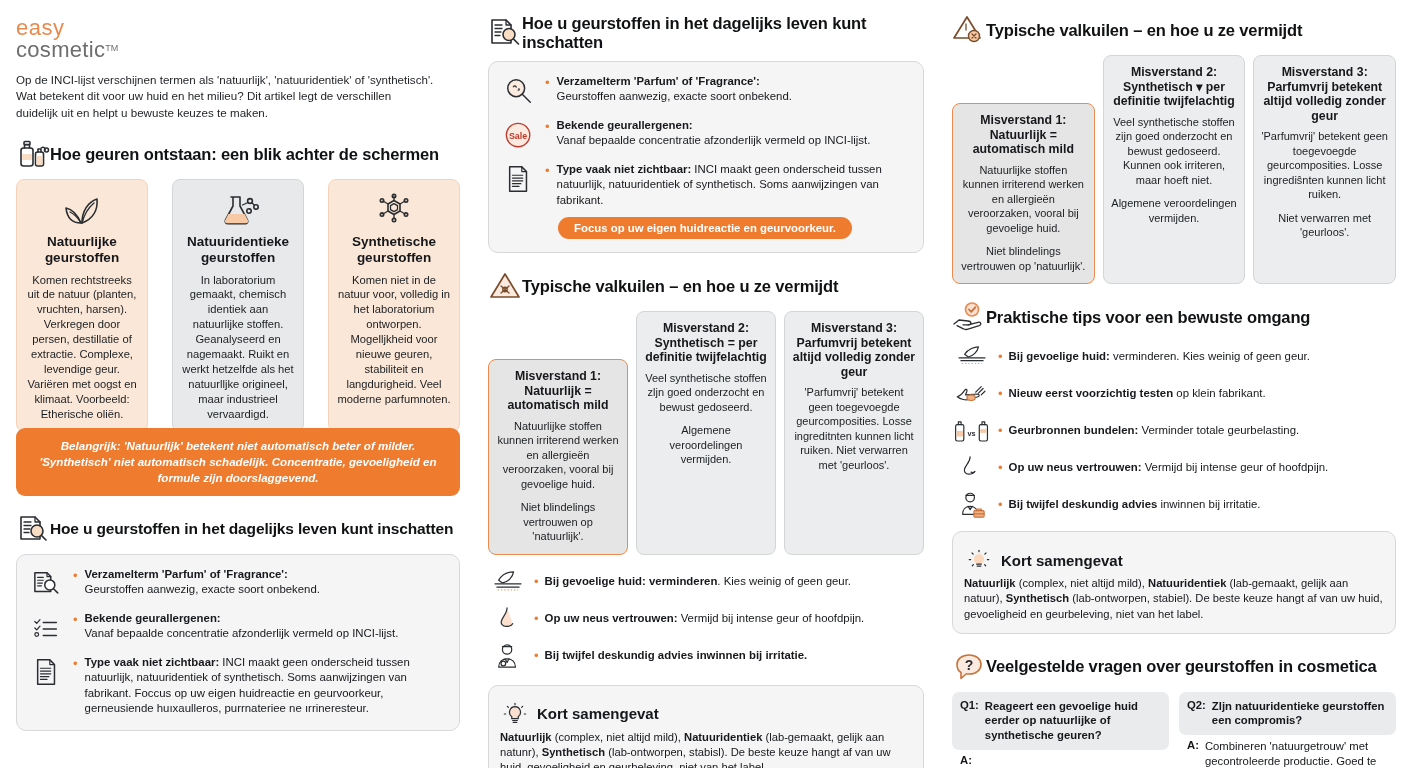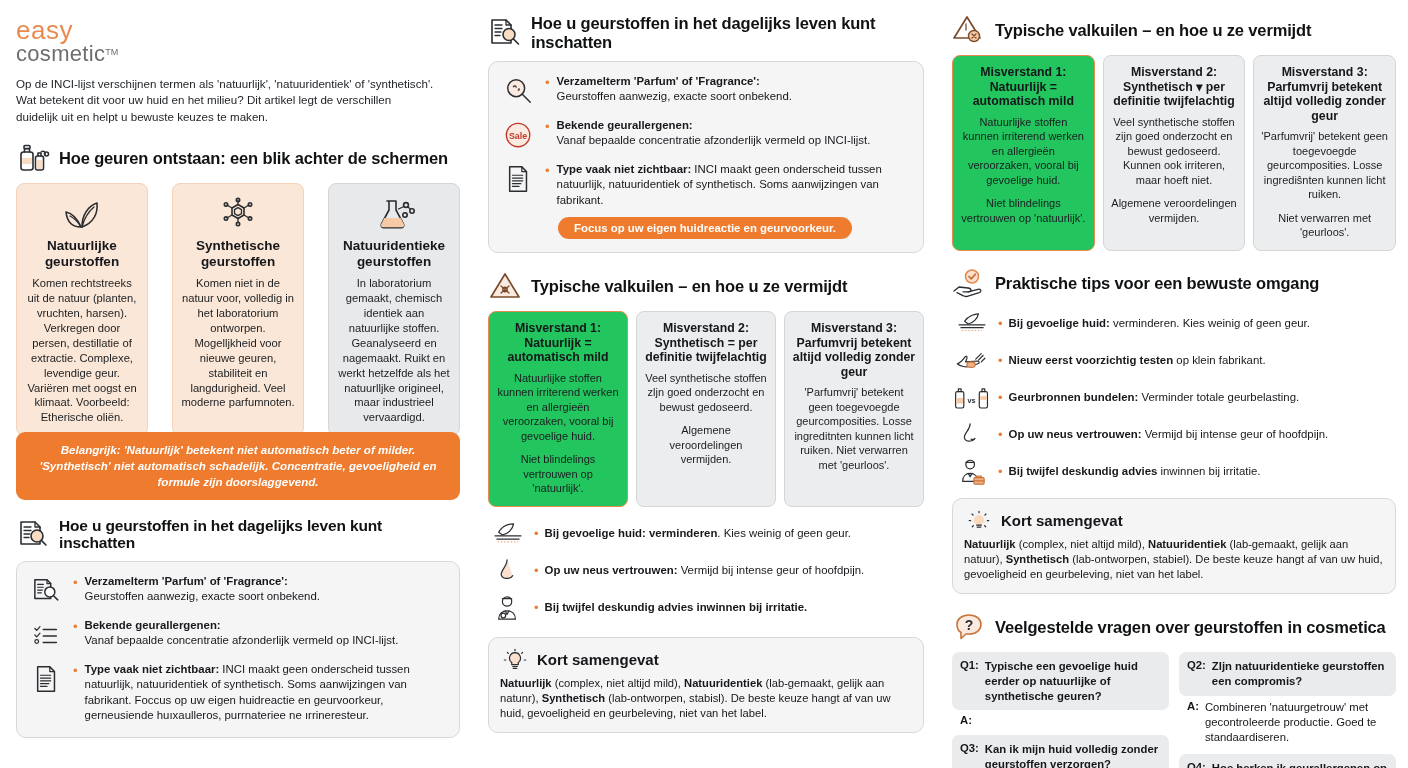--- a/index.html
+++ b/index.html
@@ -20,31 +20,31 @@
   .col.mid { width: 452px; flex: 0 0 452px; }
   .col.right { width: 460px; flex: 0 0 460px; }
 
   
   .hero { display: flex; align-items: flex-start; justify-content: space-between; }
   .hero-title {
     font-size: 25px; font-weight: 700; line-height: 1.17;
     letter-spacing: -0.4px; max-width: 316px; color: #101214;
   }
   .logo { text-align: left; padding-top: 8px; padding-right: 6px; }
-  .logo-easy { font-size: 26px; color: #E98B4E; line-height: .95; letter-spacing: .5px; }
+  .logo-easy { font-size: 22px; color: #E98B4E; line-height: .95; letter-spacing: .5px; }
   .logo-cos { font-size: 22px; color: #6E6E6E; line-height: 1; letter-spacing: .3px; }
   .logo-tm { font-size: 9px; vertical-align: super; color: #6E6E6E; }
   .hero-sub {
     font-size: 11.6px; line-height: 1.42; margin-top: 11px; color: #1d2024;
     max-width: 420px;
   }
 
   
   .sec-head {
-    display: flex; align-items: center; gap: 9px;
+    display: flex; align-items: center; gap: 0;
     margin: 17px 0 9px 0;
   }
   .sec-ico { flex: 0 0 auto; width: 34px; height: 32px; }
   .sec-ico svg { display: block; }
   .sec-title {
     font-size: 16.5px; font-weight: 700; line-height: 1.14; color: #101214;
     letter-spacing: -0.15px;
   }
   .sec-title.sm { font-size: 15.5px; }
 
@@ -79,34 +79,34 @@
   .btxt b { font-weight: 700; }
   .pill {
     display: inline-block; background: #EE7B2E; color: #fff; border-radius: 13px;
     padding: 5px 16px; font-size: 11.4px; font-weight: 700;
   }
   .pill-wrap { text-align: center; margin-top: 9px; }
 
   
   .mis3 { display: flex; gap: 8px; }
   .mcard { flex: 1 1 0; border-radius: 8px; padding: 9px 7px 10px 7px; text-align: center; }
-  .mcard.peach { background: #22c55e; border: 1.5px solid #E98B4E; }
+  .mcard.peach { background: #e5e5e5; border: 1.5px solid #E98B4E; margin-top: 48px; }
   .mcard.gray  { background: #ECEDEE; border: 1px solid #D3D5D7; }
   .mcard-title { font-size: 12.3px; font-weight: 700; line-height: 1.18; margin-bottom: 6px; }
   .mcard-body { font-size: 11px; line-height: 1.32; color: #1b1e21; }
   .mcard-body p + p { margin-top: 9px; }
 
   
   .tips { display: flex; flex-direction: column; gap: 7px; margin-top: 2px; }
   .tip { display: flex; align-items: center; gap: 6px; }
   .tip .bico { flex: 0 0 40px; width: 40px; height: 30px; }
   .tip .btxt { line-height: 1.34; }
 
   
-  .sumbox { border: 1px solid #D6D8DA; border-radius: 10px; background: #F5F5F6; padding: 9px 12px 11px 11px; }
+  .sumbox { border: 1px solid #D6D8DA; border-radius: 10px; background: #F5F5F6; padding: 15px 12px 11px 11px; }
   .sumhead { display: flex; align-items: center; gap: 7px; margin-bottom: 3px; }
   .sumhead .bico { flex: 0 0 30px; width: 30px; height: 26px; }
   .sumtitle { font-size: 15px; font-weight: 700; }
   .sumbody { font-size: 11.2px; line-height: 1.36; color: #16181b; }
   .sumbody b { font-weight: 700; }
 
   
   .faq { display: flex; gap: 10px; }
   .faqcol { flex: 1 1 0; display: flex; flex-direction: column; gap: 9px; }
   .qbox { background: #EAEBEC; border-radius: 7px; padding: 7px 8px 7px 8px; display: flex; gap: 6px; }
@@ -158,51 +158,51 @@
       <div class="dcard peach">
         <div class="dcard-ico">
           <svg viewBox="0 0 40 34" width="40" height="34">
             <path class="stroke" d="M20 30C20 18 26 9 35 6c1 11-4 20-15 24z"></path>
             <path class="stroke" d="M19 30C15 21 9 16 4 15c1 9 6 15 15 15z"></path>
             <path class="thin" d="M20 30c2-8 6-15 12-20M19 30c-3-5-7-9-11-11"></path>
           </svg>
         </div>
         <div class="dcard-title">Natuurlijke geurstoffen</div>
         <div class="dcard-body">Komen rechtstreeks uit de natuur (planten, vruchten, harsen). Verkregen door persen, destillatie of extractie. Complexe, levendige geur. Variëren met oogst en klimaat. Voorbeeld: Etherische oliën.</div>
+      </div>
+      <div class="dcard gray">
+        <div class="dcard-ico">
+          <svg viewBox="0 0 44 34" width="44" height="34">
+            <path class="stroke" d="M15 4h9M17 4v9L9.5 27a2.6 2.6 0 002.3 3.8h17.4A2.6 2.6 0 0031.5 27L24 13V4"></path>
+            <path class="fillpeach" d="M12.4 21h16.2l3.3 6.2a2 2 0 01-1.8 3H11a2 2 0 01-1.8-3z"></path>
+            <circle class="stroke" cx="34" cy="8" r="2.4"></circle>
+              <circle class="stroke" cx="40" cy="14" r="2.2"></circle>
+              <circle class="stroke" cx="33" cy="18" r="2.2"></circle>
+            <path class="thin" d="M26.5 12L32 9.5M35.6 9.6L38.4 12.2M34.2 16.4L33.4 16.2"></path>
+          </svg>
+        </div>
+        <div class="dcard-title">Natuuridentieke geurstoffen</div>
+        <div class="dcard-body">In laboratorium gemaakt, chemisch identiek aan natuurlijke stoffen. Geanalyseerd en nagemaakt. Ruikt en werkt hetzelfde als het natuurlljke origineel, maar industrieel vervaardigd.</div>
       </div>
       <div class="dcard peach">
         <div class="dcard-ico">
           <svg viewBox="0 0 40 34" width="40" height="34">
             <path class="stroke" d="M14 11l6-3.5 6 3.5v7l-6 3.5-6-3.5z"></path>
             <path class="thin" d="M20 7.5V3M14 11L9 8M26 11l5-3M14 18l-5 3M26 18l5 3M20 21.5V26"></path>
             <circle class="stroke" cx="20" cy="3" r="1.7"></circle>
               <circle class="stroke" cx="8" cy="7.4" r="1.7"></circle>
             <circle class="stroke" cx="32" cy="7.4" r="1.7"></circle>
               <circle class="stroke" cx="8" cy="21.6" r="1.7"></circle>
             <circle class="stroke" cx="32" cy="21.6" r="1.7"></circle>
               <circle class="stroke" cx="20" cy="27" r="1.7"></circle>
             <path class="thin" d="M16.5 12.6l3.5-2 3.5 2v4l-3.5 2-3.5-2z"></path>
           </svg>
         </div>
         <div class="dcard-title">Synthetische geurstoffen</div>
         <div class="dcard-body">Komen niet in de natuur voor, volledig in het laboratorium ontworpen. Mogelljkheid voor nieuwe geuren, stabiliteit en langdurigheid. Veel moderne parfumnoten.</div>
-      </div>
-      <div class="dcard gray">
-        <div class="dcard-ico">
-          <svg viewBox="0 0 44 34" width="44" height="34">
-            <path class="stroke" d="M15 4h9M17 4v9L9.5 27a2.6 2.6 0 002.3 3.8h17.4A2.6 2.6 0 0031.5 27L24 13V4"></path>
-            <path class="fillpeach" d="M12.4 21h16.2l3.3 6.2a2 2 0 01-1.8 3H11a2 2 0 01-1.8-3z"></path>
-            <circle class="stroke" cx="34" cy="8" r="2.4"></circle>
-              <circle class="stroke" cx="40" cy="14" r="2.2"></circle>
-              <circle class="stroke" cx="33" cy="18" r="2.2"></circle>
-            <path class="thin" d="M26.5 12L32 9.5M35.6 9.6L38.4 12.2M34.2 16.4L33.4 16.2"></path>
-          </svg>
-        </div>
-        <div class="dcard-title">Natuuridentieke geurstoffen</div>
-        <div class="dcard-body">In laboratorium gemaakt, chemisch identiek aan natuurlijke stoffen. Geanalyseerd en nagemaakt. Ruikt en werkt hetzelfde als het natuurlljke origineel, maar industrieel vervaardigd.</div>
       </div>
     </div>
 
     <div class="callout">Belangrijk: 'Natuurlijk' betekent niet automatisch beter of milder. 'Synthetisch' niet automatisch schadelijk. Concentratie, gevoeligheid en formule zijn doorslaggevend.</div>
 
     <div class="sec-head">
       <span class="sec-ico">
         <svg viewBox="0 0 34 32" width="34" height="32">
           <path class="stroke" d="M5 4h14l5 5v17H5z"></path>
             <path class="thin" d="M19 4v5h5"></path>
@@ -536,21 +536,21 @@
         </svg>
       </span>
       <div class="sec-title">Veelgestelde vragen over geurstoffen in cosmetica</div>
     </div>
 
     <div class="faq">
       <div class="faqcol">
         <div class="faq-pair">
           <div class="qbox">
             <span class="qlab">Q1:</span>
-            <span class="qtxt">Typische een gevoelige huid eerder op natuurlijke of synthetische geuren?</span>
+            <span class="qtxt">Reageert een gevoelige huid eerder op natuurlijke of synthetische geuren?</span>
           </div>
           <div class="abox">
             <span class="alab">A:</span>
           </div>
         </div>
         <div class="faq-pair">
           <div class="qbox">
             <span class="qlab">Q3:</span>
             <span class="qtxt">Kan ik mijn huid volledig zonder geurstoffen verzorgen?</span>
           </div>

